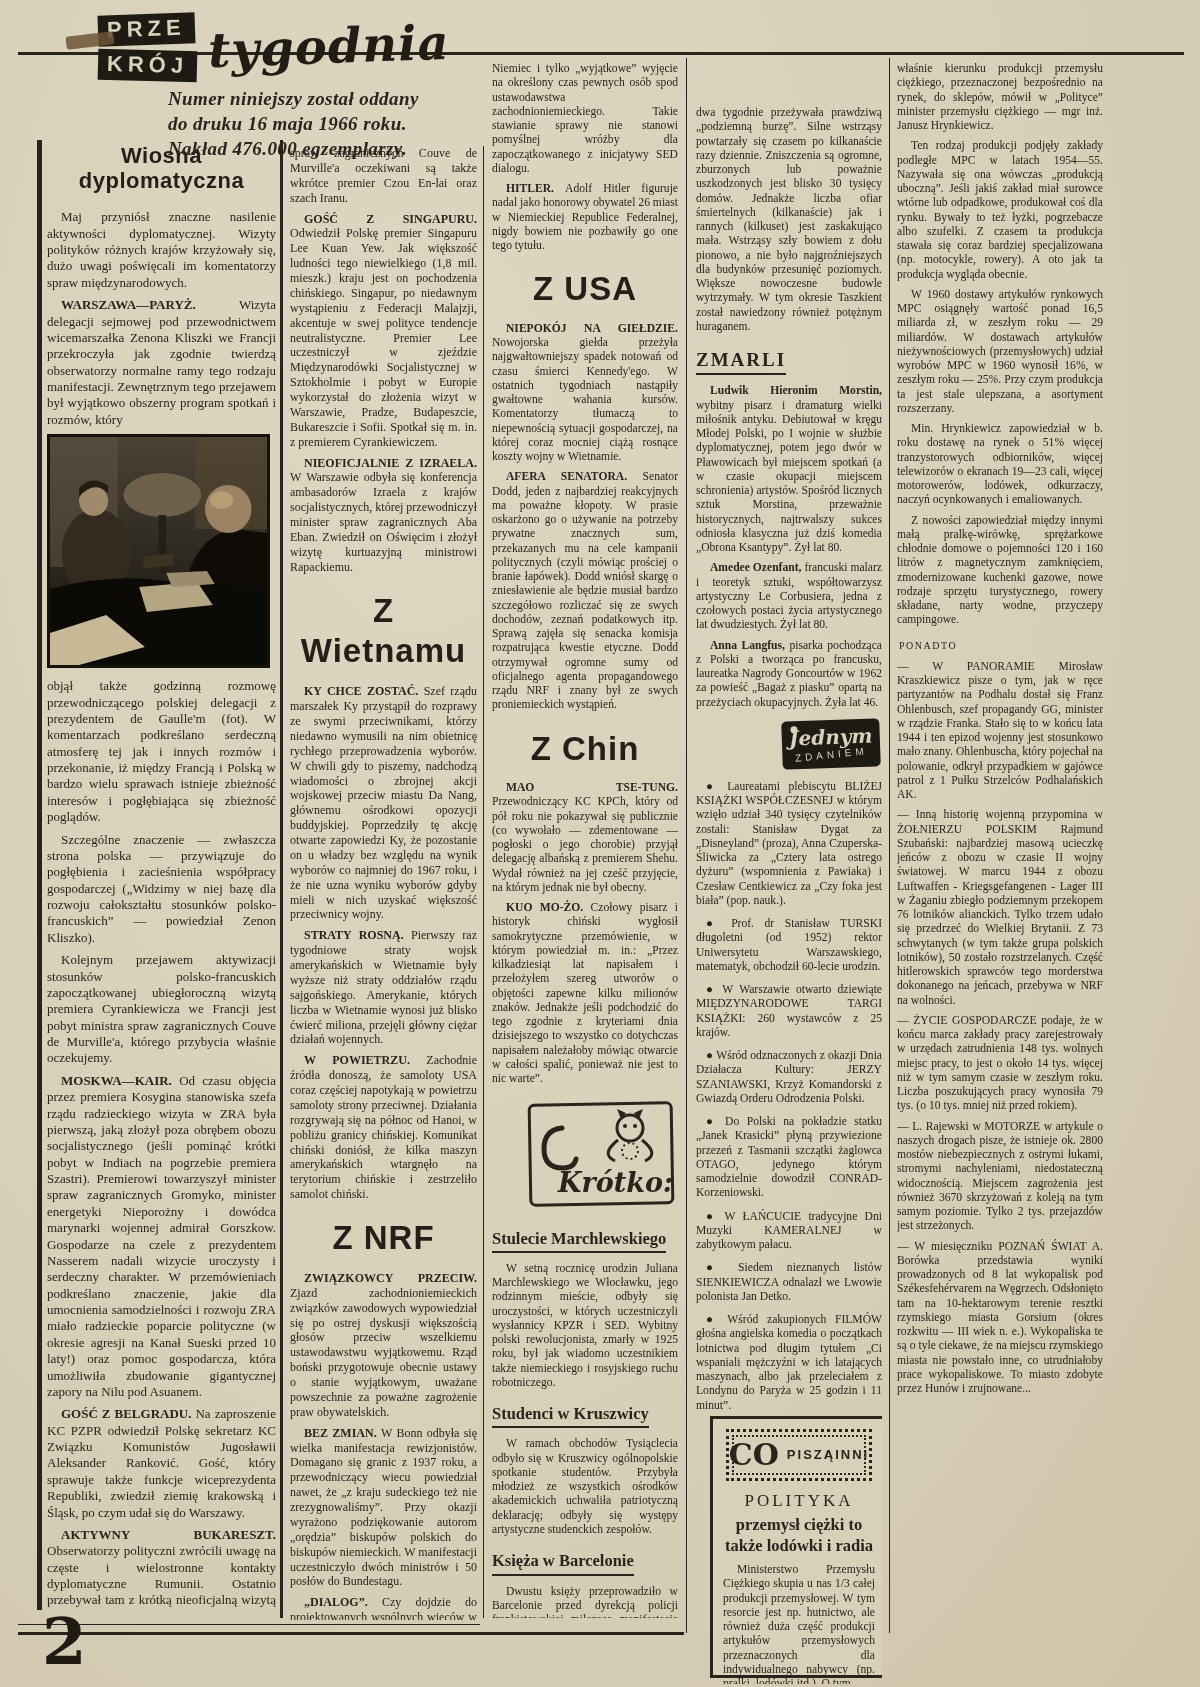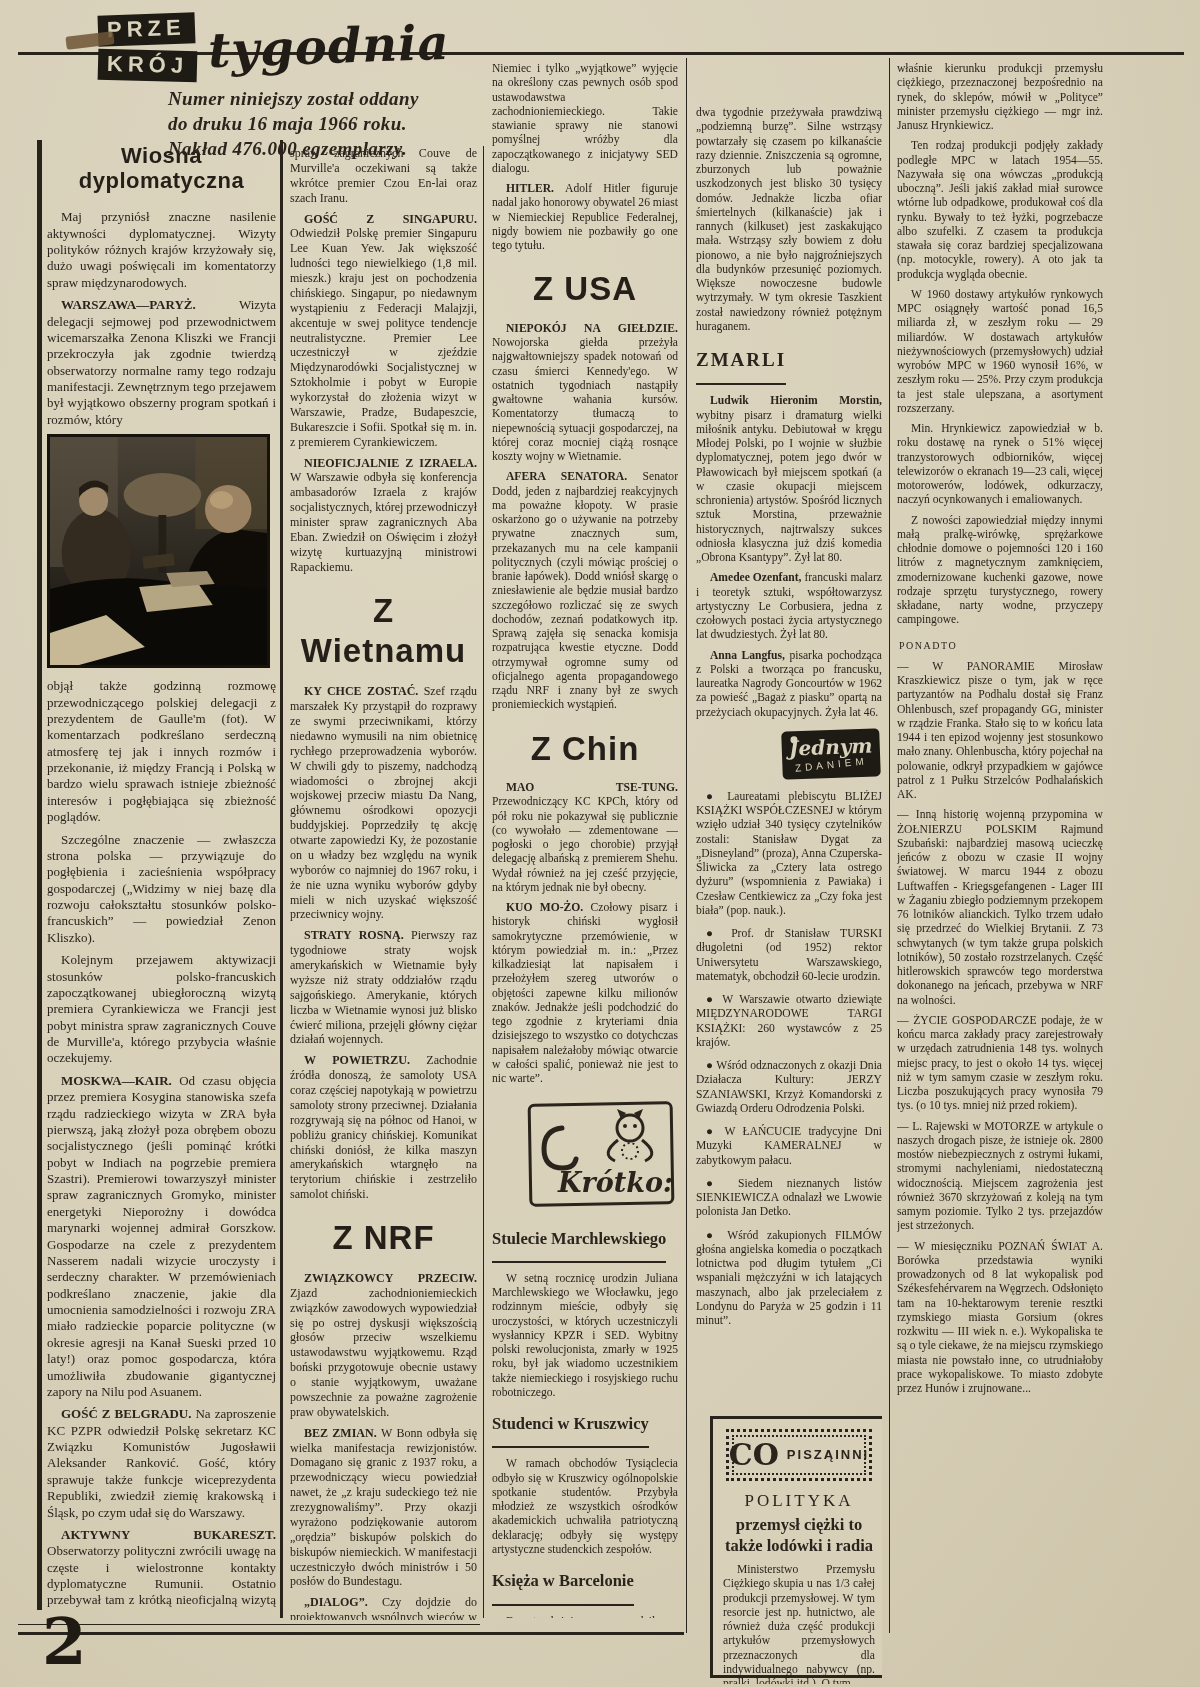--- a/index.html
+++ b/index.html
@@ -17,21 +17,21 @@
   .para.noindent{text-indent:0;}
   .para.bullet{text-indent:10px;margin-bottom:9px;}
   .lead{font-weight:700;}
   .headline{font-family:"Liberation Sans",sans-serif;font-weight:700;font-size:22px;line-height:1.12;
             text-align:center;margin:2px 0 16px;color:#241f18;letter-spacing:.5px;}
   .big-head{font-family:"Liberation Sans",sans-serif;font-weight:700;font-size:33px;text-align:center;
             margin:16px 0 12px;letter-spacing:1px;color:#241f18;}
   .zmarli-head,.mini-head{margin:14px 0 9px;text-align:left;}
   .zmarli-head .u{font-size:19px;font-weight:700;letter-spacing:2px;}
   .mini-head .u{font-size:16.5px;font-weight:700;}
-  .u{display:inline-block;border-bottom:2px solid #2a241d;padding-bottom:12px;}
+  .u{display:inline-block;border-bottom:2px solid #2a241d;padding-bottom:2px;}
   .ponadto-head{font-size:10px;font-weight:400;letter-spacing:1.5px;margin:12px 2px 8px;text-align:left;}
   .photo{margin:6px 0 10px;border:3px solid #16120d;width:223px;box-sizing:border-box;background:#1c1813;}
   .photo svg{display:block;}
   .pagenum{position:absolute;left:42px;top:1604px;font-size:64px;font-weight:700;
            font-family:"DejaVu Serif",serif;color:#1f1a13;}
   
   .logo{position:absolute;left:98px;top:14px;z-index:3;}
   .logo-box{background:#1e1a14;color:#d9d2bb;font-family:"Liberation Sans",sans-serif;font-weight:700;
             font-size:22px;letter-spacing:5px;padding:2px 9px 3px;width:max-content;}
   .lb1{transform:rotate(-2deg);}
@@ -211,20 +211,21 @@
       <span class="dot"></span>
       <div class="j1">Jednym</div>
       <div class="j2">ZDANIEM</div>
     </div>
 
     <div>
         <p class="para bullet">●  Laureatami plebiscytu BLIŻEJ KSIĄŻKI WSPÓŁCZESNEJ w którym wzięło udział 340 tysięcy czytelników zostali: Stanisław Dygat za „Disneyland” (proza), Anna Czuperska-Śliwicka za „Cztery lata ostrego dyżuru” (wspomnienia z Pawiaka) i Czesław Centkiewicz za „Czy foka jest biała” (pop. nauk.).</p>
         <p class="para bullet">●  Prof. dr Stanisław TURSKI długoletni (od 1952) rektor Uniwersytetu Warszawskiego, matematyk, obchodził 60-lecie urodzin.</p>
         <p class="para bullet">●  W Warszawie otwarto dziewiąte MIĘDZYNARODOWE TARGI KSIĄŻKI: 260 wystawców z 25 krajów.</p>
         <p class="para bullet">●  Wśród odznaczonych z okazji Dnia Działacza Kultury: JERZY SZANIAWSKI, Krzyż Komandorski z Gwiazdą Orderu Odrodzenia Polski.</p>
+        <p class="para bullet">●  Do Polski na pokładzie statku „Janek Krasicki” płyną przywiezione przezeń z Tasmanii szczątki żaglowca OTAGO, jedynego którym samodzielnie dowodził CONRAD-Korzeniowski.</p>
         <p class="para bullet">●  W ŁAŃCUCIE tradycyjne Dni Muzyki KAMERALNEJ w zabytkowym pałacu.</p>
         <p class="para bullet">●  Siedem nieznanych listów SIENKIEWICZA odnalazł we Lwowie polonista Jan Detko.</p>
         <p class="para bullet">●  Wśród zakupionych FILMÓW głośna angielska komedia o początkach lotnictwa pod długim tytułem „Ci wspaniali mężczyźni w ich latających maszynach, albo jak przeleciałem z Londynu do Paryża w 25 godzin i 11 minut”.</p>
       </div>
 
     <div class="co-box">
       <div class="stamp">
         <div class="stamp-inner">
           <span class="co-word">CO</span>
           <span class="pi">

